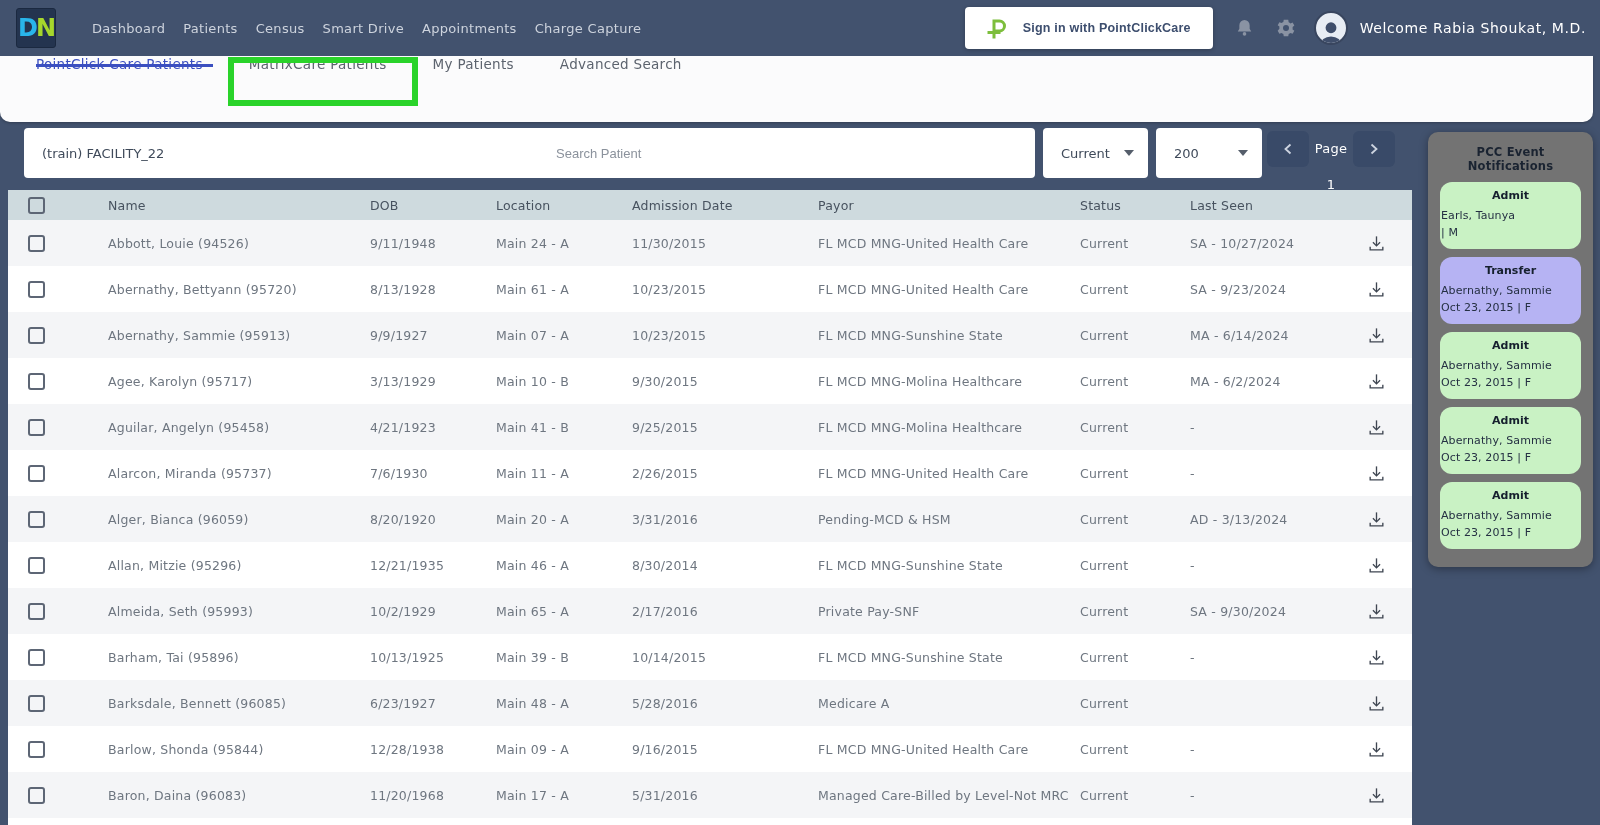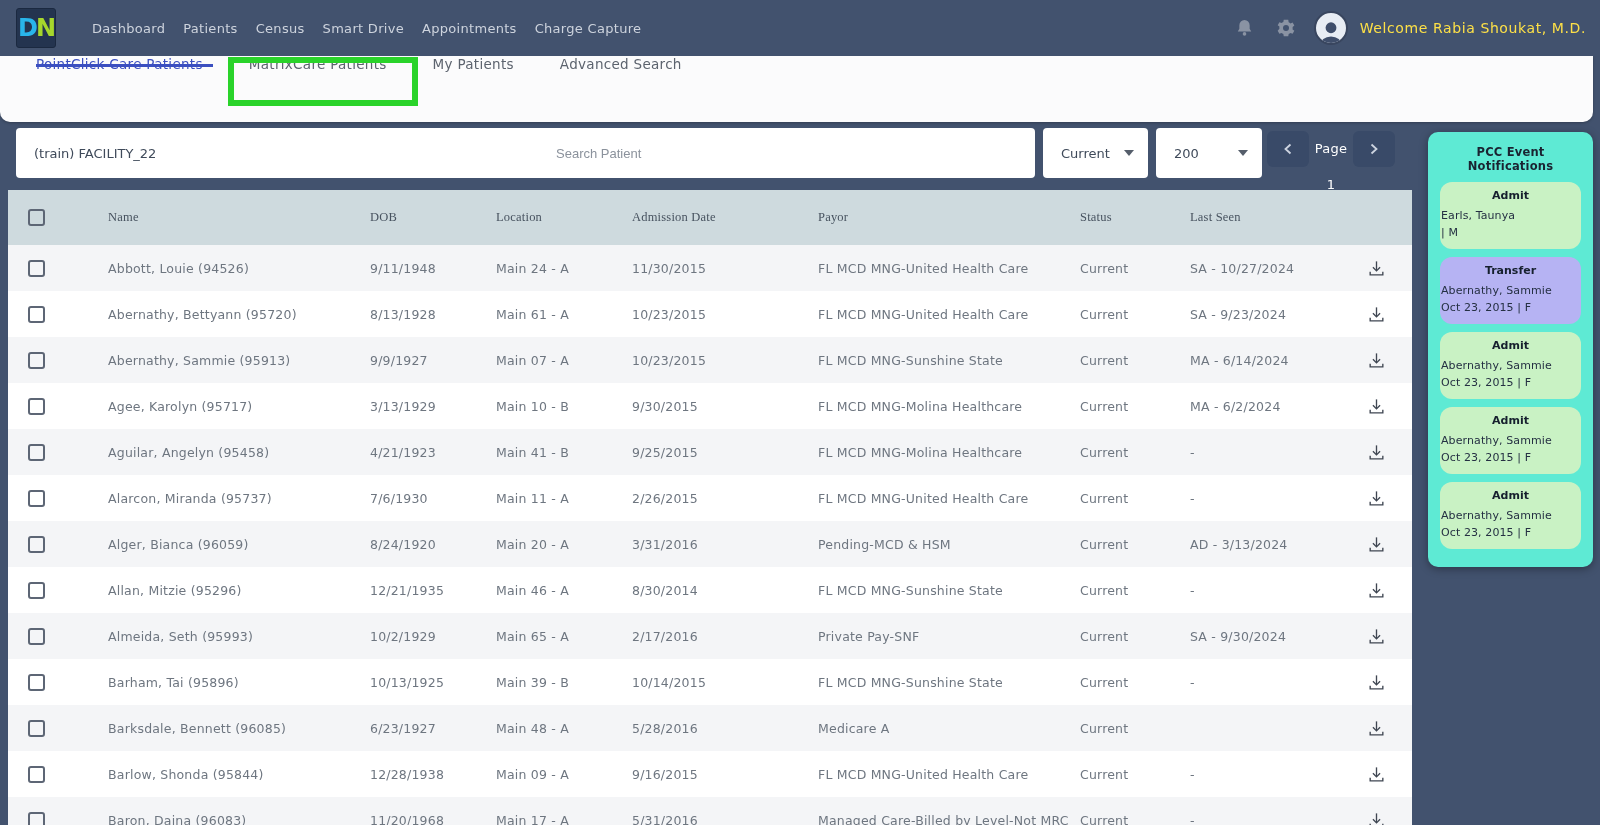--- a/index.html
+++ b/index.html
@@ -16,65 +16,65 @@
   .logo .d { color:#29b5ea; } .logo .n { color:#a6d72c; }
   .navitems { display:flex; gap:18px; margin-left:36px;justify-content:space-between; }
   .navitems span { color:#cdd3dd; font-size:13px; letter-spacing:.3px; cursor:pointer; }
   .nav-right { margin-left:auto; display:flex; align-items:center; padding-right:14px; }
   .signin { display:flex; align-items:center; gap:14px; background:#fff; border:none; border-radius:4px;
             height:42px; padding:0 22px; box-shadow:0 1px 4px rgba(0,0,0,.25); cursor:pointer; }
   .signin span { color:#3d4e6e; font-size:12.5px; font-weight:bold; letter-spacing:.2px; }
   .iconbtn { margin-left:22px; display:inline-flex; cursor:pointer; }
   .avatar { margin-left:18px; width:34px; height:34px; border-radius:50%; background:#e8edf4;
             border:2px solid #39465f; display:flex; align-items:flex-end; justify-content:center; overflow:hidden; }
-  .welcome { color:#fde047; font-size:14px; letter-spacing:.6px; margin-left:12px; white-space:nowrap; }
+  .welcome { color:#ffffff; font-size:14px; letter-spacing:.6px; margin-left:12px; white-space:nowrap; }
 
   
   .tabbar { position:absolute; left:0; top:56px; width:1593px; height:66px; background:#fbfbfc;
             border-radius:0 0 10px 10px; box-shadow:0 1px 3px rgba(0,0,0,.25); z-index:4;
             display:flex; align-items:flex-start; padding-left:36px; }
   .tab { position:relative; display:flex; align-items:center; margin-right:46px; font-size:13.5px;
          color:#5c636e; letter-spacing:.3px; cursor:pointer; white-space:nowrap; }
   .tab.active { color:#3b4fc0; }
   .tab.active::after { content:""; position:absolute; left:0; right:-10px; bottom:5px; height:3px; background:#3b4fc0; }
   .annotation-box { position:absolute; left:228px; top:57px; width:190px; height:49px;
                     border:6px solid #2ad32a; z-index:6; pointer-events:none; }
 
   
   .select, .search { position:absolute; top:128px; height:50px; background:#fff; border-radius:4px;
                      display:flex; align-items:center; font-size:13px; color:#3f4a5a; }
   .select { justify-content:space-between; padding:0 14px 0 18px; cursor:pointer; }
   .caret { width:0; height:0; border-left:5px solid transparent; border-right:5px solid transparent;
            border-top:6px solid #555e6b; }
-  .facility { left:16px; width:578px; }
+  .facility { left:24px; width:578px; }
   .search { left:538px; width:497px; border:none; padding:0 18px; outline:none; }
   .search::placeholder { color:#8b929c; font-size:13px; }
   .status-select { left:1043px; width:105px; }
   .size-select { left:1156px; width:106px; }
   .pagebtn { position:absolute; top:131px; width:42px; height:36px; background:#394a68; border:none;
              border-radius:6px; cursor:pointer; display:flex; align-items:center; justify-content:center; }
   .pagebtn.prev { left:1267px; } .pagebtn.next { left:1353px; }
   .pagelabel { position:absolute; left:1309px; top:131px; width:44px; height:36px; line-height:36px;
                text-align:center; color:#fff; font-size:13px; letter-spacing:.3px; }
 
   
   .tablewrap { position:absolute; left:8px; top:190px; width:1404px; height:635px; background:#fff; overflow:hidden; }
   .trow { display:grid; grid-template-columns:100px 262px 126px 136px 186px 262px 110px 158px 1fr;
           align-items:center; height:46px; }
-  .thead { height:55px; background:#cedade; color:#47525f; font-size:12.5px; letter-spacing:.2px;font-family:Liberation Serif, serif; }
+  .thead { height:30px; background:#cedade; color:#47525f; font-size:12.5px; letter-spacing:.2px; }
   .trow .cell { padding-right:8px; white-space:nowrap; overflow:hidden; }
   .ckcell { padding-left:20px; }
   .checkbox { width:17px; height:17px; border:2px solid #5d6675; border-radius:3px; background:transparent; cursor:pointer; }
   .rowline { color:#6e7680; font-size:12.5px; letter-spacing:.2px; }
   .rowline:nth-child(odd) { background:#f4f5f7; }
   .rowline:nth-child(even) { background:#ffffff; }
   .dlcell { display:flex; justify-content:center; cursor:pointer; }
 
   
-  .notifs { position:absolute; left:1428px; top:132px; width:165px; background:#5eead4; border-radius:10px;
+  .notifs { position:absolute; left:1428px; top:132px; width:165px; background:#737373; border-radius:10px;
             box-shadow:0 2px 8px rgba(0,0,0,.35); padding-bottom:10px; z-index:3; }
   .notifs-title { padding:13px 8px 9px; text-align:center; font-size:11.5px; font-weight:600;
                   color:#1a2331; letter-spacing:.2px; }
   .ncard { margin:0 12px 8px; border-radius:12px; padding:7px 1px 8px; }
   .ncard.green { background:var(--notif-green,#c9f2c4); }
   .ncard.purple { background:var(--notif-purple,#b6b3f3); }
   .ncard .ntype { text-align:center; font-size:11px; font-weight:bold; color:#16202e; margin-bottom:5px; }
   .ncard .nname, .ncard .ndetail { font-size:11px; color:#253043; line-height:1.55; letter-spacing:.1px; }
 </style>
 </head>
@@ -89,20 +89,27 @@
     </div>
     <nav class="navitems" id="nav-items">
         <span>Dashboard</span>
         <span>Patients</span>
         <span>Census</span>
         <span>Smart Drive</span>
         <span>Appointments</span>
         <span>Charge Capture</span>
       </nav>
     <div class="nav-right">
+      <button class="signin">
+        <svg width="22" height="24" viewBox="0 0 22 24" fill="none">
+          <path d="M7 21 V5 h5.5 a5 5 0 0 1 0 10 H7" stroke="#7dbe3c" stroke-width="3" stroke-linecap="square"></path>
+          <path d="M2 16.5 h10" stroke="#7dbe3c" stroke-width="3" stroke-linecap="square"></path>
+        </svg>
+        <span>Sign in with PointClickCare</span>
+      </button>
       <span class="iconbtn">
         <svg width="19" height="20" viewBox="0 0 24 24" fill="#8a93a3">
           <path d="M12 2a6.5 6.5 0 0 0-6.5 6.5V13l-2 3.5h17L18.5 13V8.5A6.5 6.5 0 0 0 12 2z"></path>
           <circle cx="12" cy="19.5" r="2.3"></circle>
         </svg>
       </span>
       <span class="iconbtn">
         <svg width="20" height="20" viewBox="0 0 24 24" fill="#8a93a3">
           <path d="M19.9 13.3c.06-.42.1-.85.1-1.3s-.04-.88-.1-1.3l2.1-1.6-2.1-3.6-2.5 1a8 8 0 0 0-2.2-1.3L14.7 2H9.3l-.5 2.7a8 8 0 0 0-2.2 1.3l-2.5-1L2 8.6l2.1 1.6c-.06.42-.1.85-.1 1.3s.04.88.1 1.3L2 15.4 4.1 19l2.5-1a8 8 0 0 0 2.2 1.3l.5 2.7h5.4l.5-2.7a8 8 0 0 0 2.2-1.3l2.5 1 2.1-3.6-2.1-1.6z"></path>
           <circle cx="12" cy="12" r="3.6" fill="#42526e"></circle>
@@ -278,21 +285,21 @@
               <path d="M7.5 10.5 12 15l4.5-4.5"></path>
               <path d="M4 16v4h16v-4"></path>
             </svg>
           </div>
         </div>
         <div class="trow rowline">
           <div class="cell ckcell">
             <div class="checkbox"></div>
           </div>
           <div class="cell">Alger, Bianca (96059)</div>
-          <div class="cell">8/24/1920</div>
+          <div class="cell">8/20/1920</div>
           <div class="cell">Main 20 - A</div>
           <div class="cell">3/31/2016</div>
           <div class="cell">Pending-MCD &amp; HSM</div>
           <div class="cell">Current</div>
           <div class="cell">AD - 3/13/2024</div>
           <div class="cell dlcell">
             <svg width="19" height="19" viewBox="0 0 24 24" fill="none" stroke="#3f4652" stroke-width="1.7">
               <path d="M12 3v11"></path>
               <path d="M7.5 10.5 12 15l4.5-4.5"></path>
               <path d="M4 16v4h16v-4"></path>

